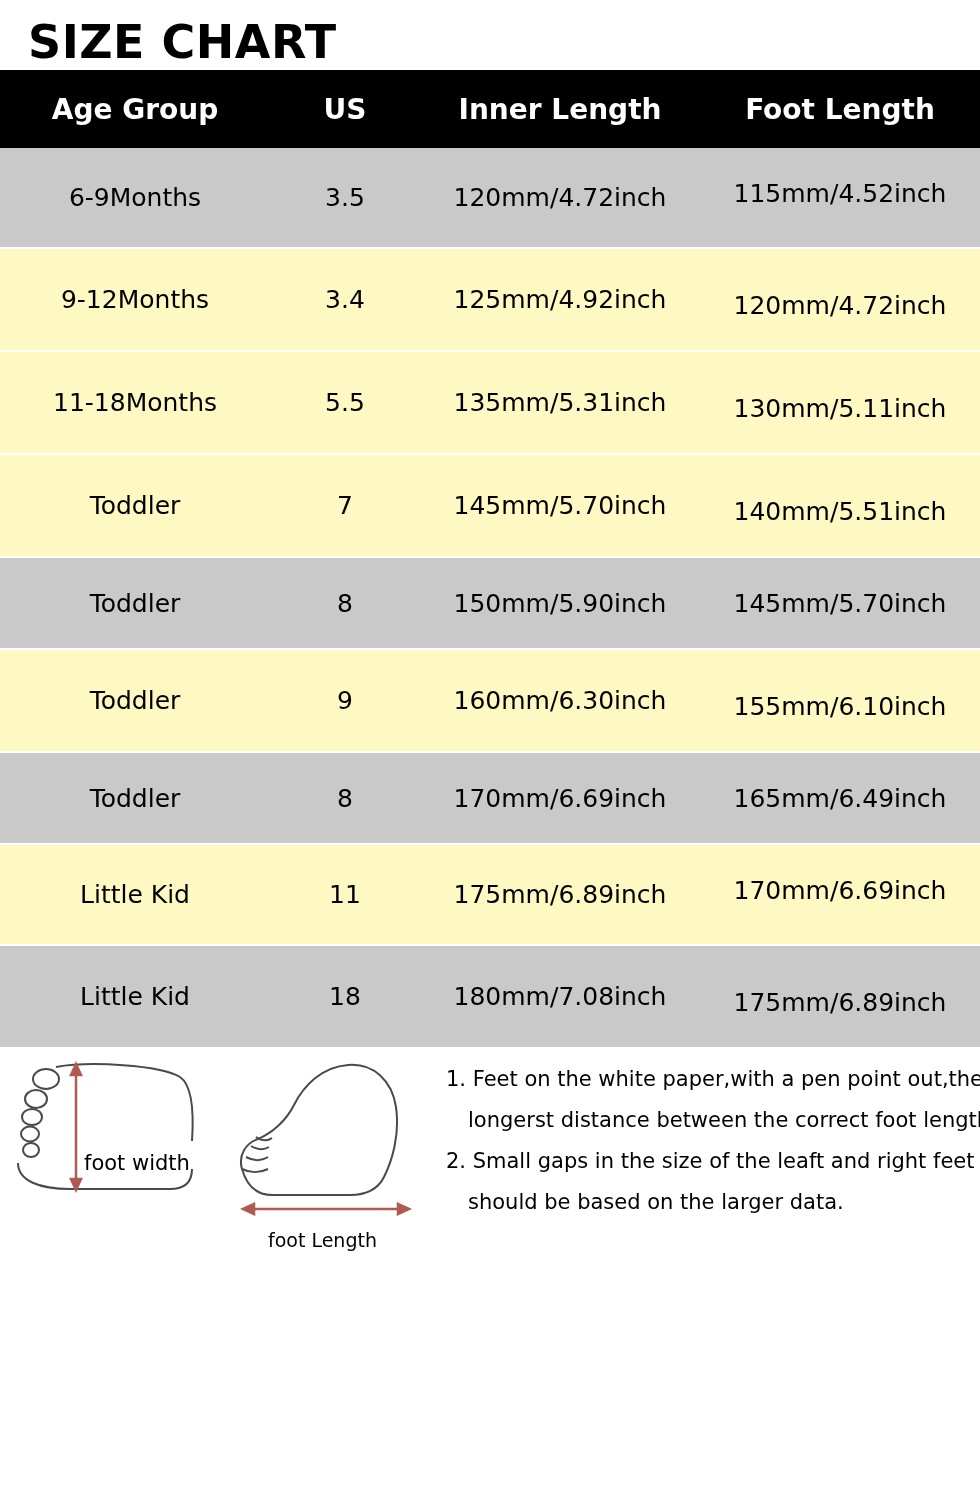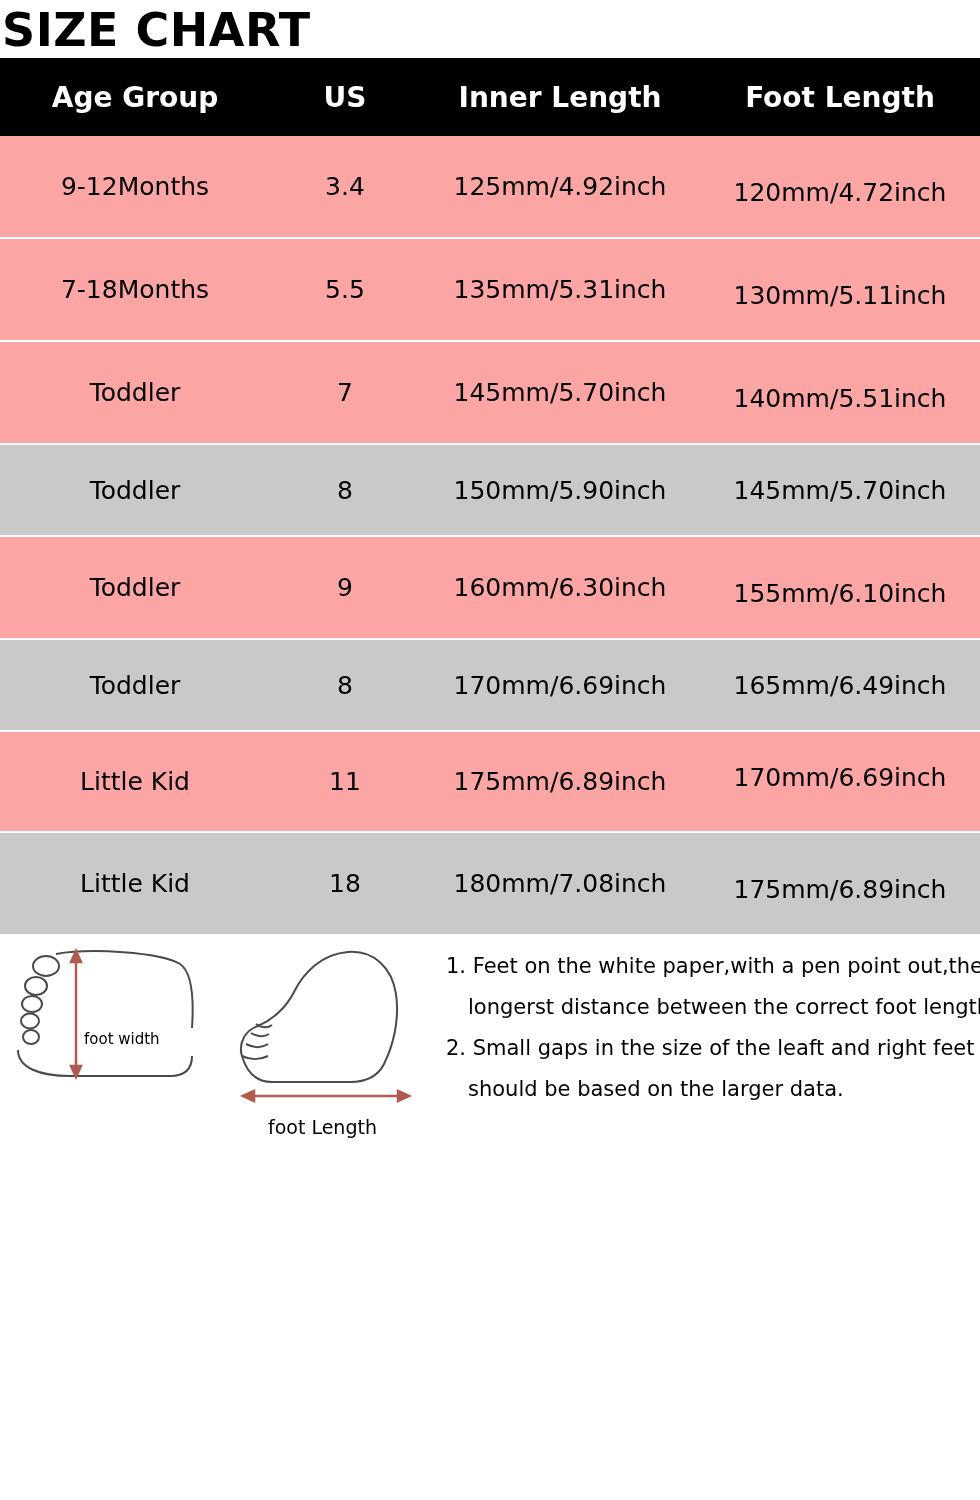--- a/index.html
+++ b/index.html
@@ -20,22 +20,23 @@
     position: relative;
     box-sizing: border-box;
   }
 
   
   .title {
     font-family: "DejaVu Sans", sans-serif;
     font-weight: bold;
     font-size: 46px;
     letter-spacing: 0.5px;
-    padding: 6px 0 4px 2px;
+    padding: 6px 0 4px 28px;
     line-height: 1.05;
+    margin-top: 12px;
   }
 
   
   table.size-table {
     width: 980px;
     border-collapse: collapse;
     table-layout: fixed;
   }
   table.size-table th,
   table.size-table td {
@@ -56,21 +57,21 @@
   tbody td {
     font-size: 25px;
     height: 88px;
     border-bottom: 2px solid #ffffff;
     font-family: "DejaVu Sans", sans-serif;
   }
   tbody tr.shade td {
     background: #c9c9c9;
   }
   tbody tr.plain td {
-    background: #fca5a5;
+    background: #fef9c3;
   }
   
   col.c-age { width: 270px; }
   col.c-us  { width: 150px; }
   col.c-in  { width: 280px; }
   col.c-ft  { width: 280px; }
 
   
   td.jit-down { padding-top: 12px; }
   td.jit-up   { padding-bottom: 10px; }
@@ -103,22 +104,22 @@
   .instructions div {
     white-space: nowrap;
   }
   .ins-indent {
     padding-left: 22px;
   }
 
   .foot-width-label {
     position: absolute;
     left: 74px;
-    top: 92px;
-    font-size: 15px;
+    top: 100px;
+    font-size: 21px;
   }
   .foot-length-label {
     position: absolute;
     left: 258px;
     top: 178px;
     font-size: 19px;
   }
 </style>
 </head>
 <body>
@@ -136,28 +137,34 @@
     </colgroup>
     <thead>
       <tr>
         <th>Age Group</th>
         <th>US</th>
         <th>Inner Length</th>
         <th>Foot Length</th>
       </tr>
     </thead>
     <tbody>
+      <tr class="shade">
+        <td>6-9Months</td>
+        <td>3.5</td>
+        <td>120mm/4.72inch</td>
+        <td class="jit-up">115mm/4.52inch</td>
+      </tr>
       <tr class="plain">
         <td>9-12Months</td>
         <td>3.4</td>
         <td>125mm/4.92inch</td>
         <td class="jit-down">120mm/4.72inch</td>
       </tr>
       <tr class="plain">
-        <td>7-18Months</td>
+        <td>11-18Months</td>
         <td>5.5</td>
         <td>135mm/5.31inch</td>
         <td class="jit-down">130mm/5.11inch</td>
       </tr>
       <tr class="plain">
         <td>Toddler</td>
         <td>7</td>
         <td>145mm/5.70inch</td>
         <td class="jit-down">140mm/5.51inch</td>
       </tr>

